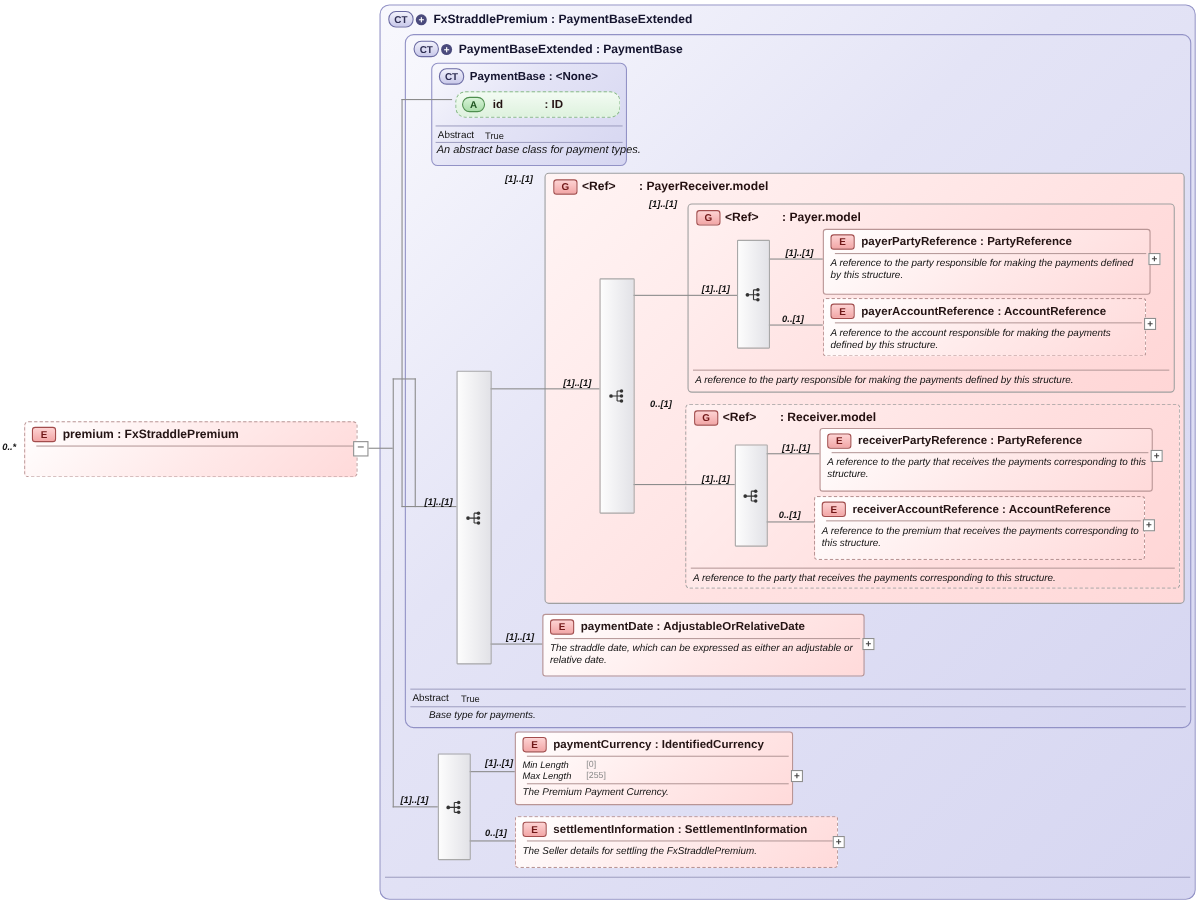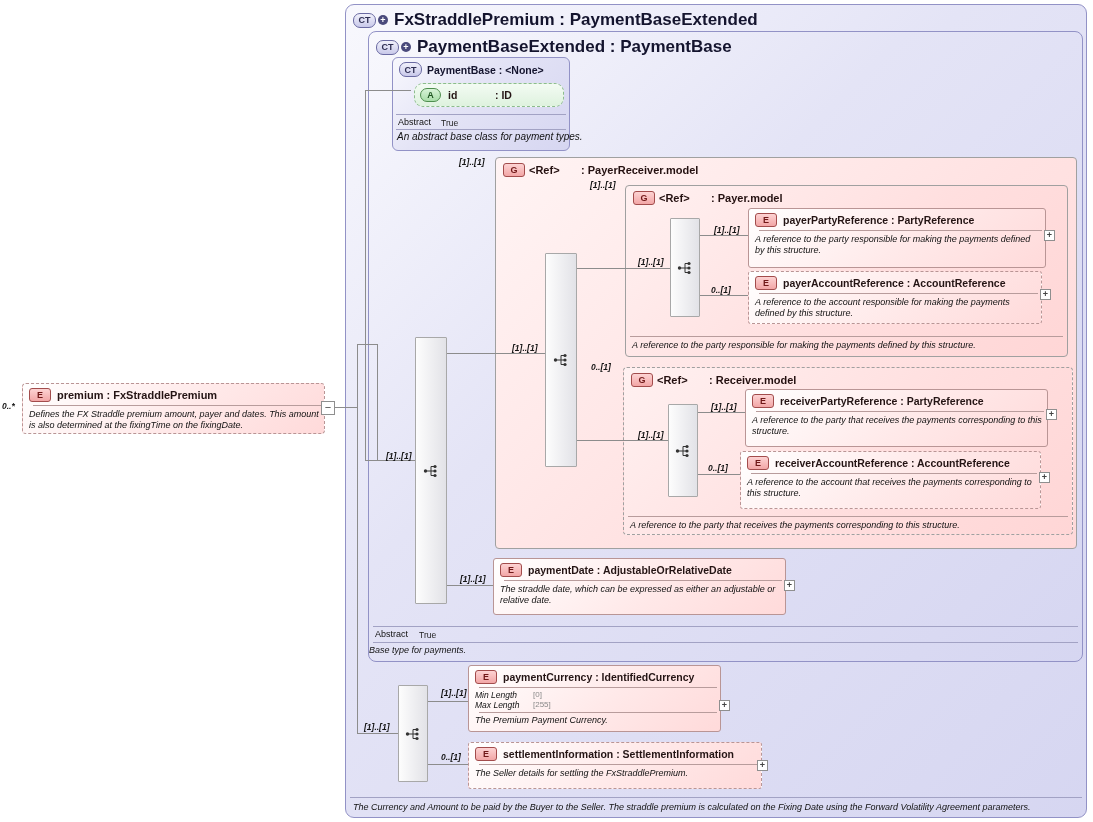--- a/index.html
+++ b/index.html
@@ -11,21 +11,21 @@
          background:linear-gradient(135deg,#f8f8fd 0%,#e4e4f6 40%,#d6d6f1 100%);}
   .gbox{position:absolute;border:1px solid #a0a0a0;border-radius:4px;
         background:linear-gradient(135deg,#fff1f1 0%,#ffdfdf 55%,#ffd6d6 100%);}
   .ebox{position:absolute;border:1px solid #b99595;border-radius:3px;
         background:linear-gradient(140deg,#ffffff 0%,#ffe9e9 55%,#ffdada 100%);}
   .dashed{border-style:dashed;}
   .attrbox{position:absolute;border:1px dashed #8cbc8c;border-radius:9px;
         background:linear-gradient(180deg,#f3fbf3,#def2de);}
   
   .hrow{position:absolute;display:flex;align-items:center;gap:6px;white-space:nowrap;}
-  .htitle{font-weight:bold;font-size:17px;color:#14142e;}
+  .htitle{font-weight:bold;font-size:11px;color:#14142e;}
   .gtitle{font-weight:bold;font-size:11px;color:#241010;}
   .gname{display:inline-block;width:48px;}
   .etitle{font-weight:bold;font-size:10.5px;color:#241414;white-space:nowrap;}
   
   .badge{display:inline-flex;align-items:center;justify-content:center;flex:none;
          font-weight:bold;font-size:9px;}
   .b-ct{width:21px;height:13px;border:1px solid #6a6aa2;border-radius:7px;color:#2e2e52;
         background:linear-gradient(#f1f1fb,#c9c9ea);}
   .ct-plus{display:inline-block;flex:none;width:10px;height:10px;margin-left:-4px;border-radius:50%;
         background:#4a4a7c;color:#fff;font-size:9px;font-weight:bold;line-height:10px;text-align:center;}
@@ -63,33 +63,32 @@
 
 <div id="canvas">
 
   <div class="ctbox" style="left:345px;top:4px;width:740px;height:812px;">
     <div class="hrow" style="left:7px;top:5px;">
       <span class="badge b-ct">CT</span>
         <span class="ct-plus">+</span>
       <span class="htitle">FxStraddlePremium : PaymentBaseExtended</span>
     </div>
     <div class="sepv" style="left:4px;right:4px;bottom:19px;"></div>
-    <div class="desc" style="position:absolute;left:7px;right:7px;bottom:5px;">The Currency and Amount to be paid by the Buyer to the Seller. The straddle premium is calculated on the Fixing Date using the Forward Volatility Agreement parameters.</div>
 
     <div class="ctbox" style="left:22px;top:26px;width:713px;height:629px;border-radius:8px;">
       <div class="hrow" style="left:7px;top:5px;">
         <span class="badge b-ct">CT</span>
           <span class="ct-plus">+</span>
         <span class="htitle">PaymentBaseExtended : PaymentBase</span>
       </div>
       <div class="sepv" style="left:4px;right:4px;top:594px;"></div>
       <span class="abslabel abs" style="left:6px;top:597px;">Abstract</span>
       <span class="absvalue abs" style="left:50px;top:598px;">True</span>
       <div class="sepv" style="left:4px;right:4px;top:610px;"></div>
-      <div class="desc abs" style="left:0;top:613px;font-style:italic;">Base type for payments.</div>
+      <div class="desc abs" style="left:21px;top:613px;font-style:italic;">Base type for payments.</div>
 
       <div class="ctbox" style="left:23px;top:25px;width:176px;height:92px;border-radius:6px;">
         <div class="hrow" style="left:6px;top:4px;gap:5px;">
           <span class="badge b-ct">CT</span>
           <span class="htitle" style="font-size:10.5px;">PaymentBase : &lt;None&gt;</span>
         </div>
         <div class="attrbox" style="left:21px;top:25px;width:148px;height:22px;">
           <div class="hrow" style="left:5px;top:4px;gap:7px;">
             <span class="badge b-a">A</span>
             <span class="etitle" style="display:inline-block;width:40px;">id</span>
@@ -197,21 +196,20 @@
         <circle cx="12" cy="11.5" r="1.6" fill="#333"></circle>
       </svg>
   </div>
 
   <div class="ebox dashed" style="left:22px;top:383px;width:301px;height:49px;border-radius:4px;">
     <div class="ehead">
         <span class="badge b-e">E</span>
       <span class="etitle" style="font-size:11px;">premium : FxStraddlePremium</span>
       </div>
     <div class="esep"></div>
-    <div class="edesc">Defines the FX Straddle premium amount, payer and dates. This amount is also determined at the fixingTime on the fixingDate.</div>
   </div>
 
   <div class="ebox" style="left:748px;top:208px;width:296px;height:58px;">
     <div class="ehead">
         <span class="badge b-e">E</span>
       <span class="etitle">payerPartyReference : PartyReference</span>
       </div>
     <div class="esep"></div>
     <div class="edesc">A reference to the party responsible for making the payments defined by this structure.</div>
   </div>
@@ -233,21 +231,21 @@
     <div class="esep"></div>
     <div class="edesc">A reference to the party that receives the payments corresponding to this structure.</div>
   </div>
 
   <div class="ebox dashed" style="left:740px;top:451px;width:299px;height:56px;">
     <div class="ehead">
         <span class="badge b-e">E</span>
       <span class="etitle">receiverAccountReference : AccountReference</span>
       </div>
     <div class="esep"></div>
-    <div class="edesc">A reference to the account that receives the payments corresponding to this structure.</div>
+    <div class="edesc">A reference to the premium that receives the payments corresponding to this structure.</div>
   </div>
 
   <div class="ebox" style="left:493px;top:558px;width:291px;height:55px;">
     <div class="ehead">
         <span class="badge b-e">E</span>
       <span class="etitle">paymentDate : AdjustableOrRelativeDate</span>
       </div>
     <div class="esep"></div>
     <div class="edesc">The straddle date, which can be expressed as either an adjustable or relative date.</div>
   </div>

